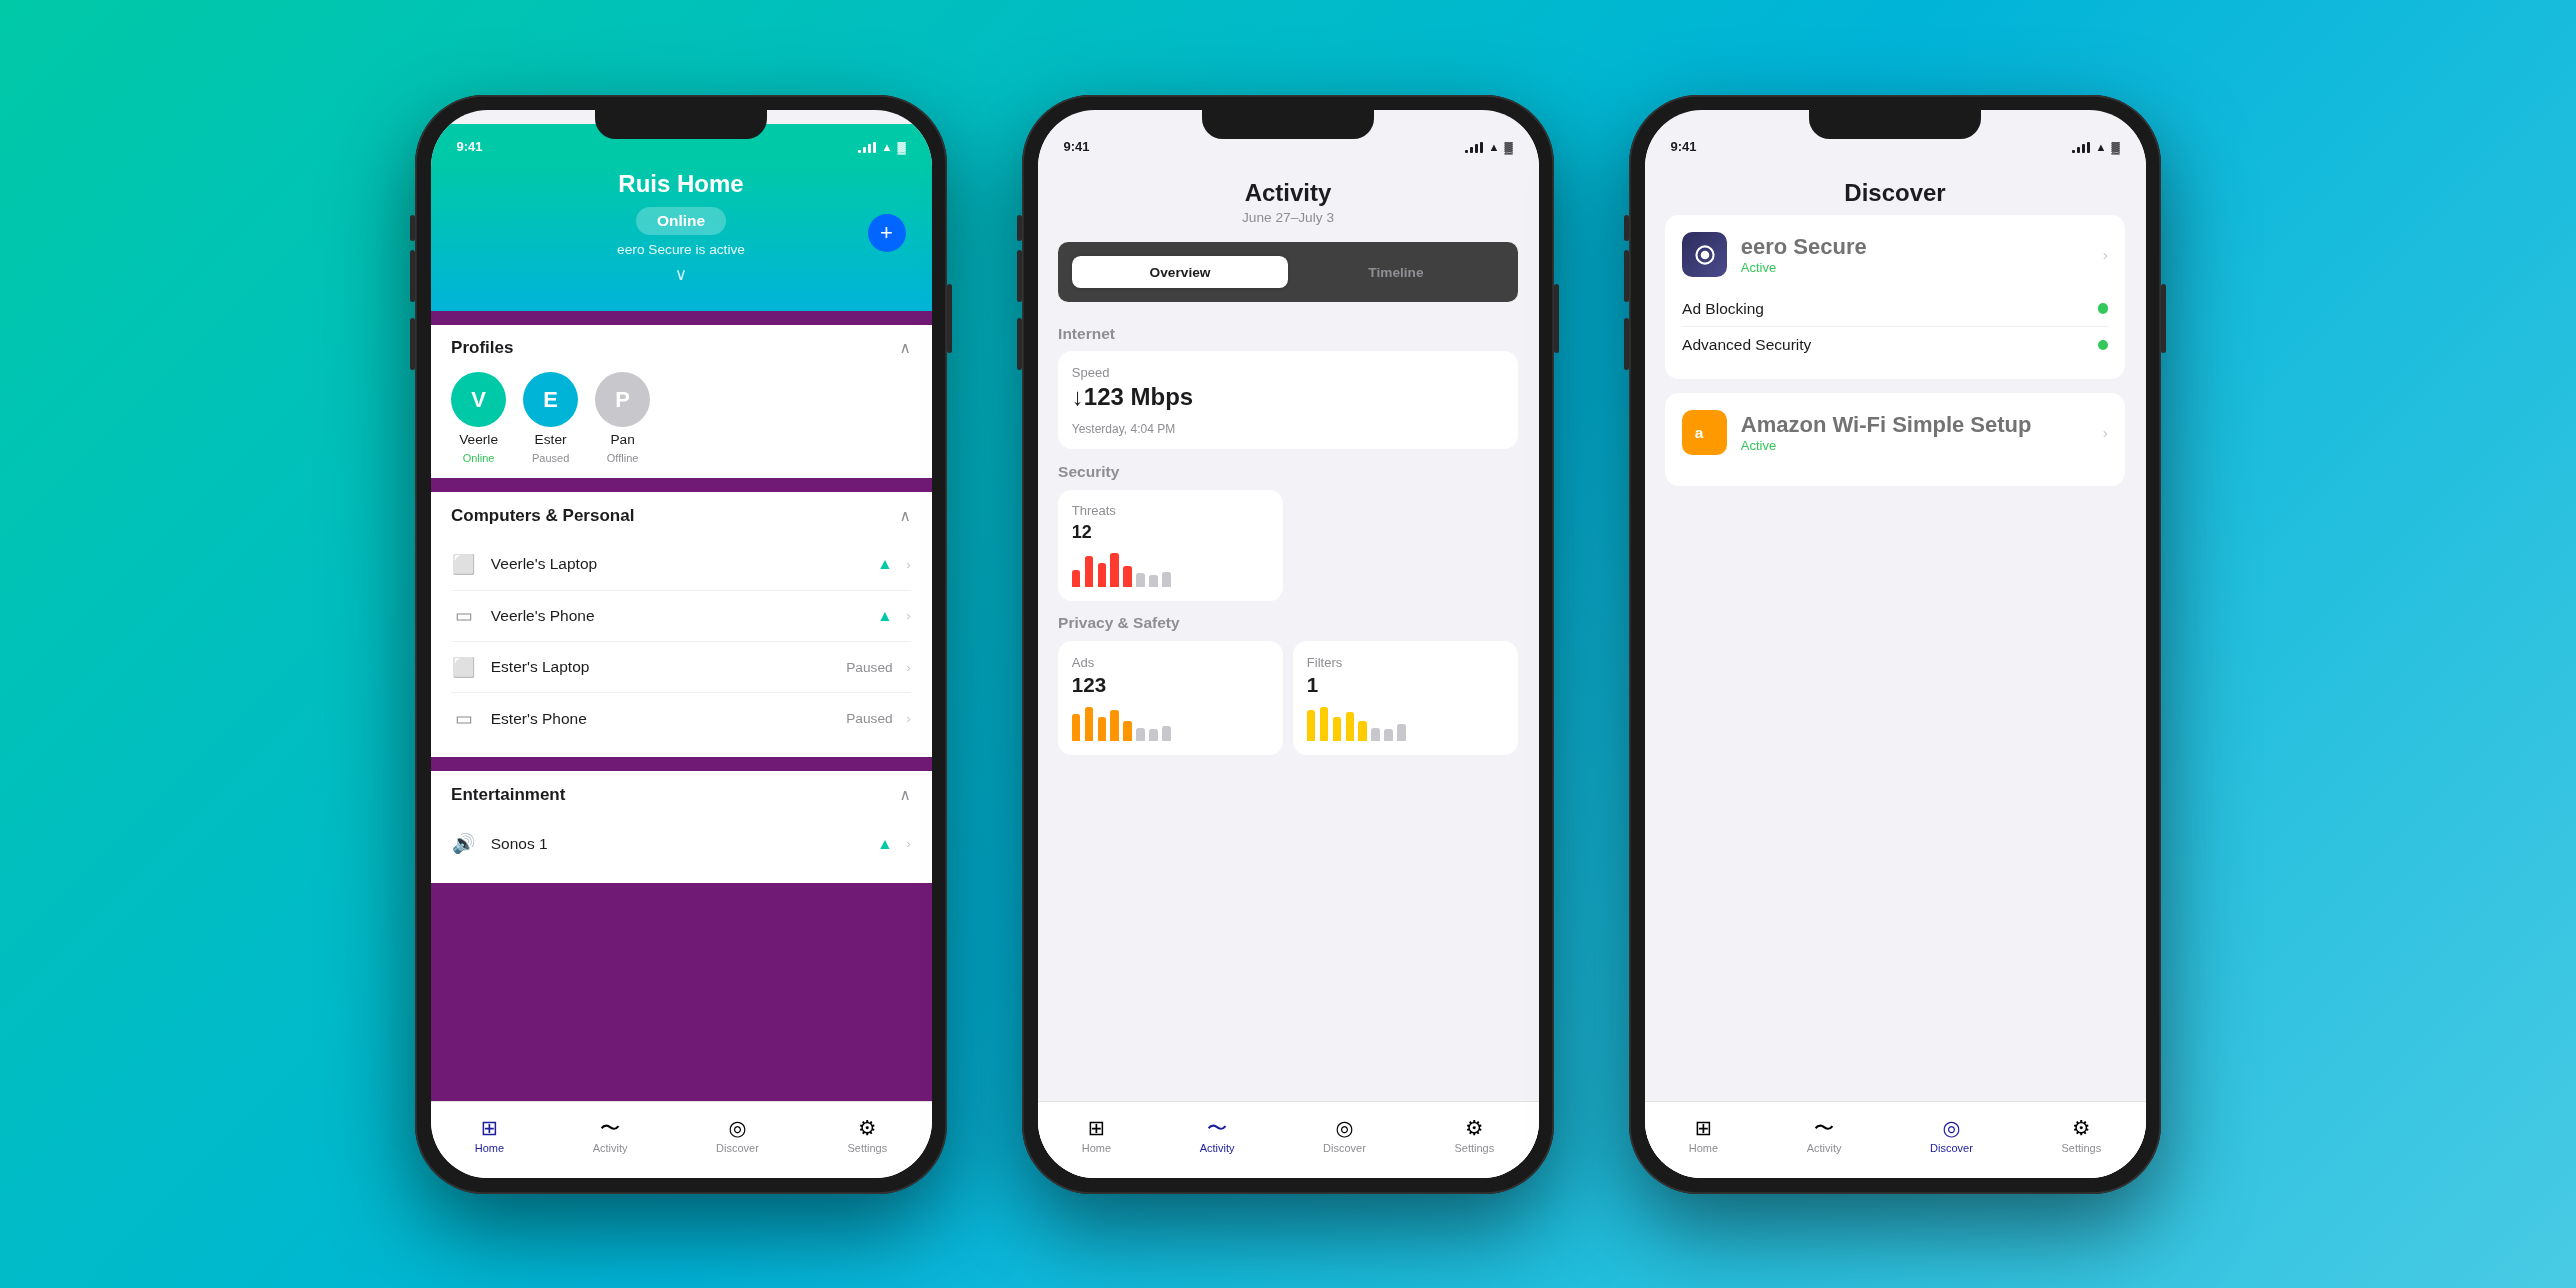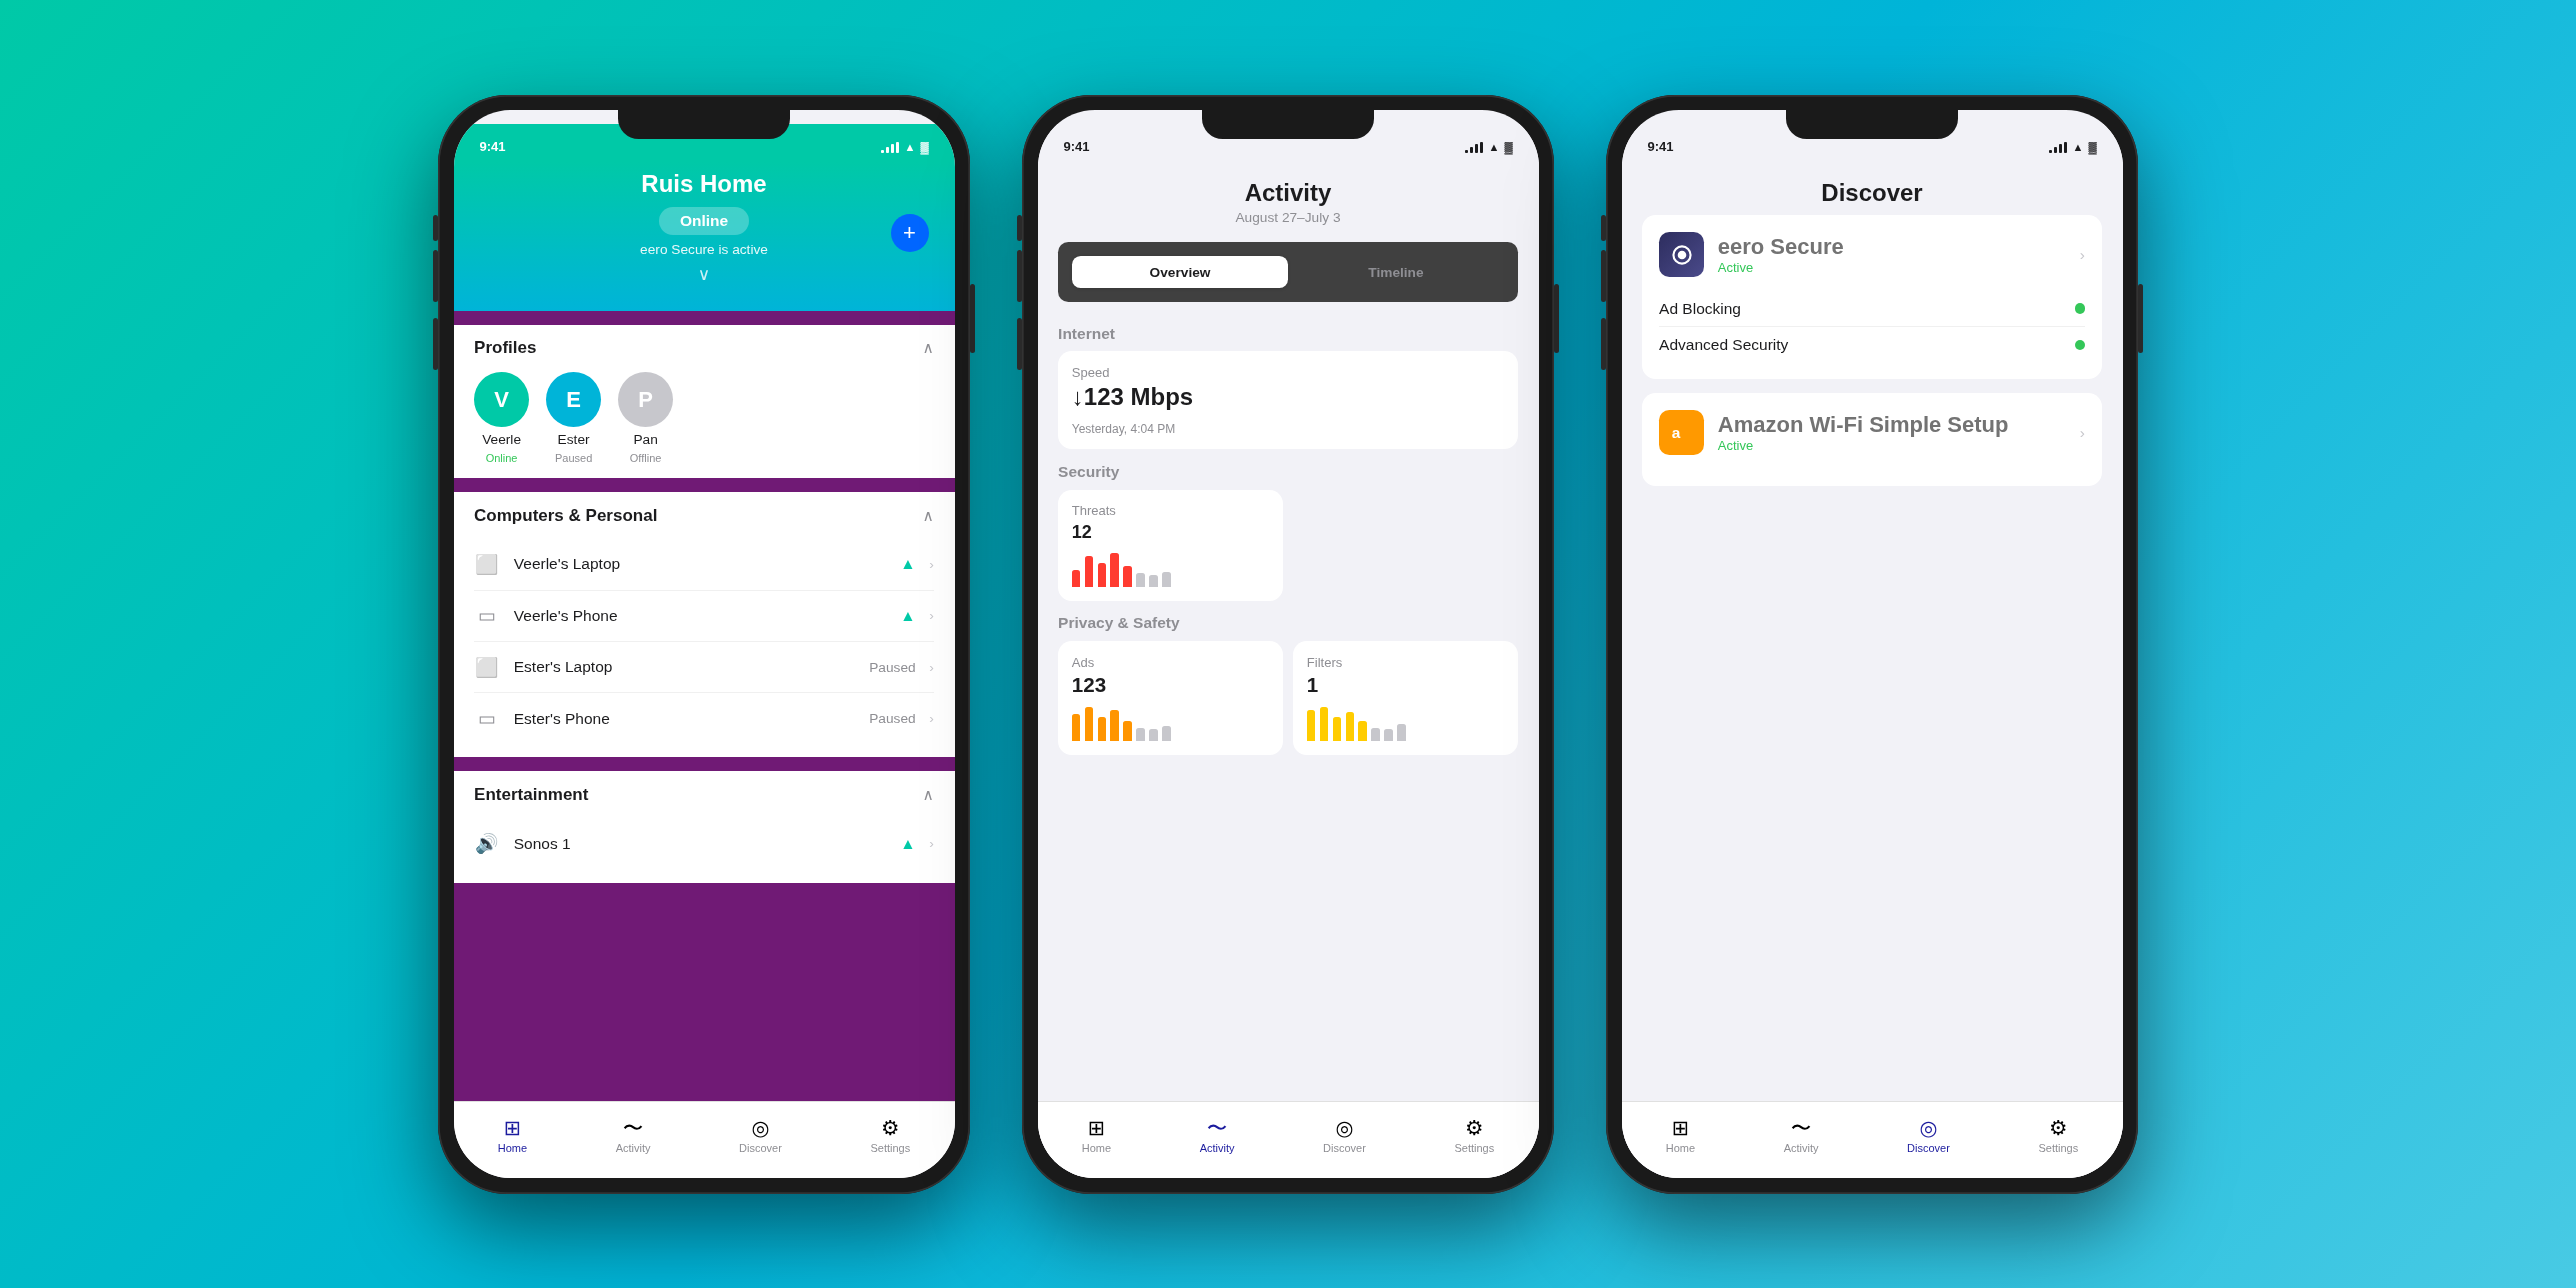--- a/index.html
+++ b/index.html
@@ -8,21 +8,21 @@
       height: 1288px;
       background: linear-gradient(135deg, #00c9a7 0%, #00b4d8 50%, #48cae4 100%);
       display: flex;
       align-items: center;
       justify-content: center;
       font-family: -apple-system, BlinkMacSystemFont, 'Helvetica Neue', Arial, sans-serif;
       overflow: hidden;
     }
     .phones-container {
       display: flex;
-      gap: 52px;
+      gap: 75px;
       align-items: center;
     }
 
     
     .phone {
       width: 532px;
       height: 1099px;
       background: #1a1a1a;
       border-radius: 69px;
       padding: 15.5px;
@@ -452,21 +452,21 @@
             <div class="signal-bar" style="height:11px; background:#1c1c1e;"></div>
           </div>
           <span style="font-size:11px; color:#1c1c1e;">▲</span>
           <span style="font-size:11px; color:#1c1c1e;">▓</span>
         </div>
       </div>
 
       <div class="phone2-content">
         <div class="activity-header">
           <div class="activity-title">Activity</div>
-          <div class="activity-date">August 27–July 3</div>
+          <div class="activity-date">June 27–July 3</div>
         </div>
 
         <div class="segment-control">
           <div class="segment-btn active">Overview</div>
           <div class="segment-btn">Timeline</div>
         </div>
 
         <div class="activity-scroll">
 
           <div class="section-label">Internet</div>

